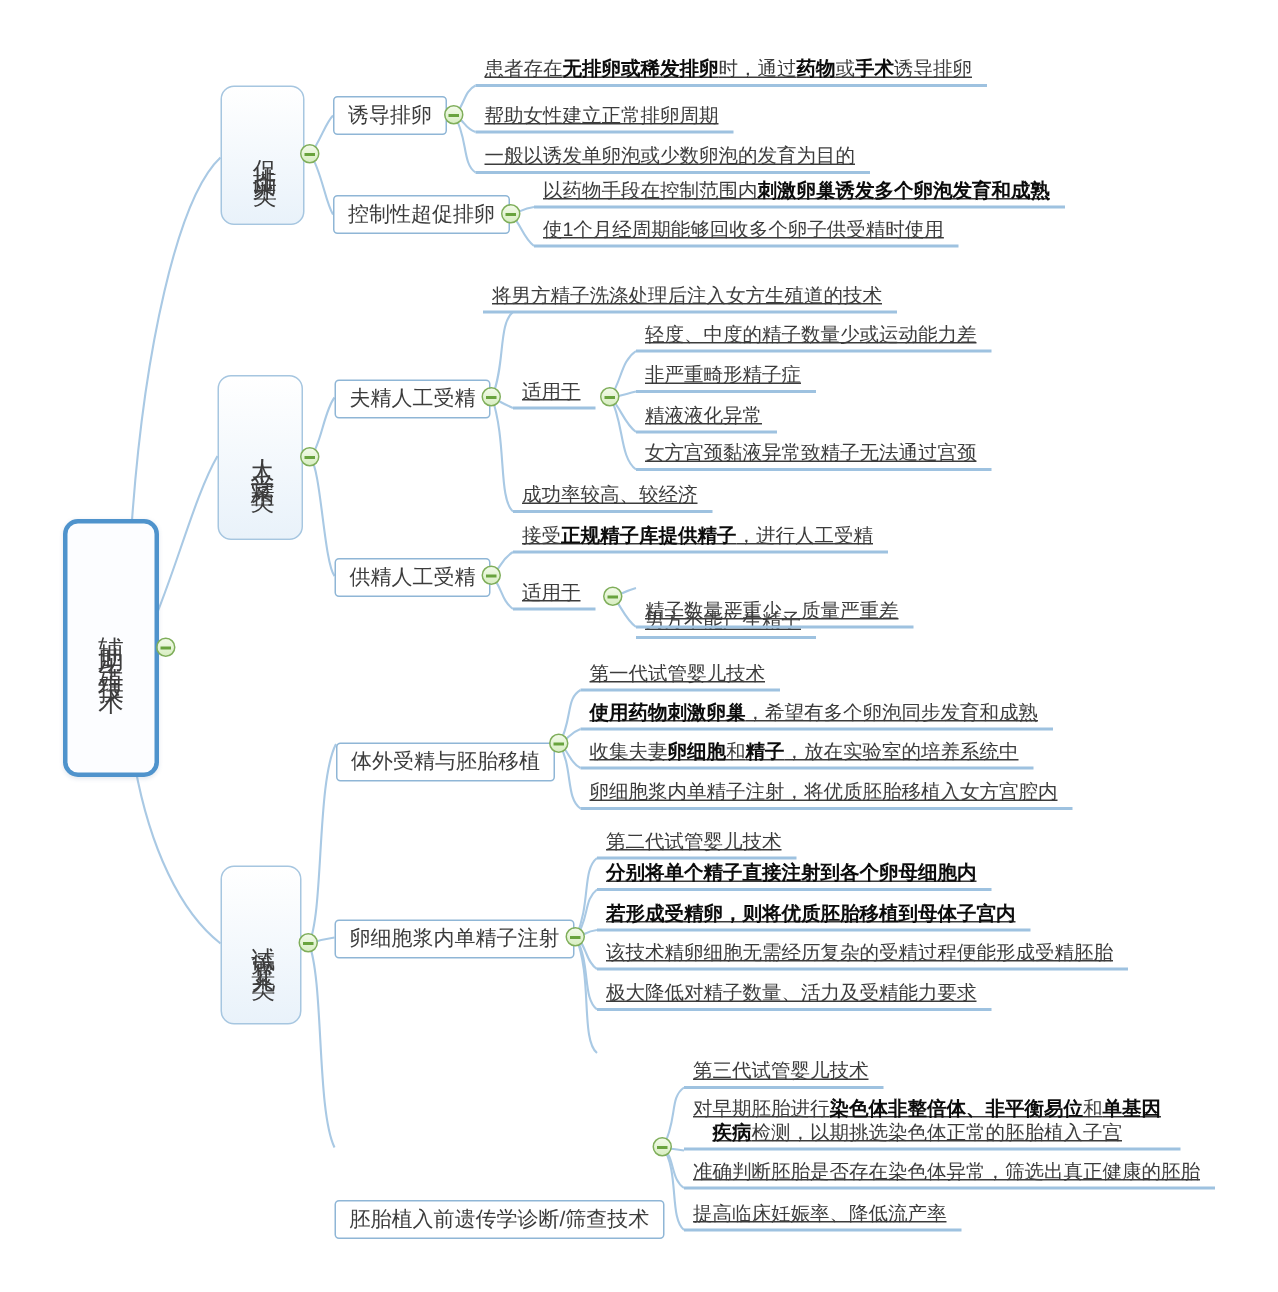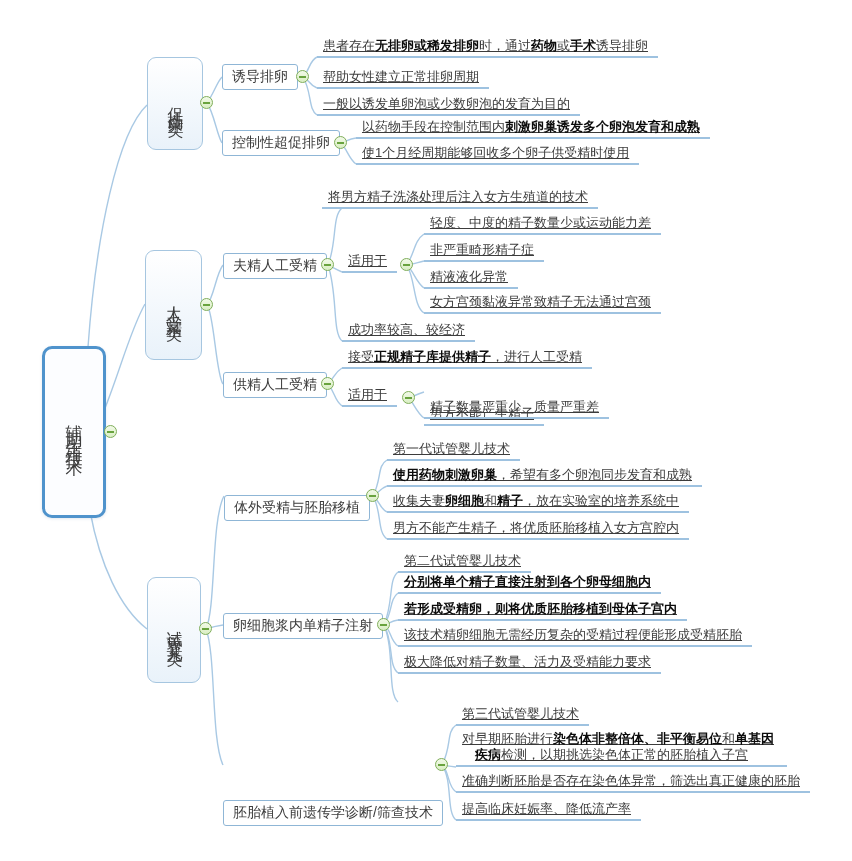--- a/index.html
+++ b/index.html
@@ -165,21 +165,21 @@
   </div>
   <div class="minus" style="left:199px;top:622px;"></div>
 
   <div class="topic" style="left:224px;top:483px;margin-top:12px;">
     <span>体外受精与胚胎移植</span>
   </div>
   <div class="minus" style="left:366px;top:489px;"></div>
   <div class="leaf" style="left:387px;top:440px;"><span>第一代试管婴儿技术</span></div>
   <div class="leaf" style="left:387px;top:466px;"><span class="b">使用药物刺激卵巢</span><span>，希望有多个卵泡同步发育和成熟</span></div>
   <div class="leaf" style="left:387px;top:492px;"><span>收集夫妻</span><span class="b">卵细胞</span><span>和</span><span class="b">精子</span><span>，放在实验室的培养系统中</span></div>
-  <div class="leaf" style="left:387px;top:519px;"><span>男方不能产生精子，将优质胚胎移植入女方宫腔内</span></div>
+  <div class="leaf" style="left:387px;top:519px;"><span>卵细胞浆内单精子注射，将优质胚胎移植入女方宫腔内</span></div>
 
   <div class="topic" style="left:223px;top:613px;">
     <span>卵细胞浆内单精子注射</span>
   </div>
   <div class="minus" style="left:377px;top:618px;"></div>
   <div class="leaf" style="left:398px;top:552px;"><span>第二代试管婴儿技术</span></div>
   <div class="leaf" style="left:398px;top:573px;"><span class="b">分别将单个精子直接注射到各个卵母细胞内</span></div>
   <div class="leaf" style="left:398px;top:600px;"><span class="b">若形成受精卵，则将优质胚胎移植到母体子宫内</span></div>
   <div class="leaf" style="left:398px;top:626px;"><span>该技术精卵细胞无需经历复杂的受精过程便能形成受精胚胎</span></div>
   <div class="leaf" style="left:398px;top:653px;"><span>极大降低对精子数量、活力及受精能力要求</span></div>

